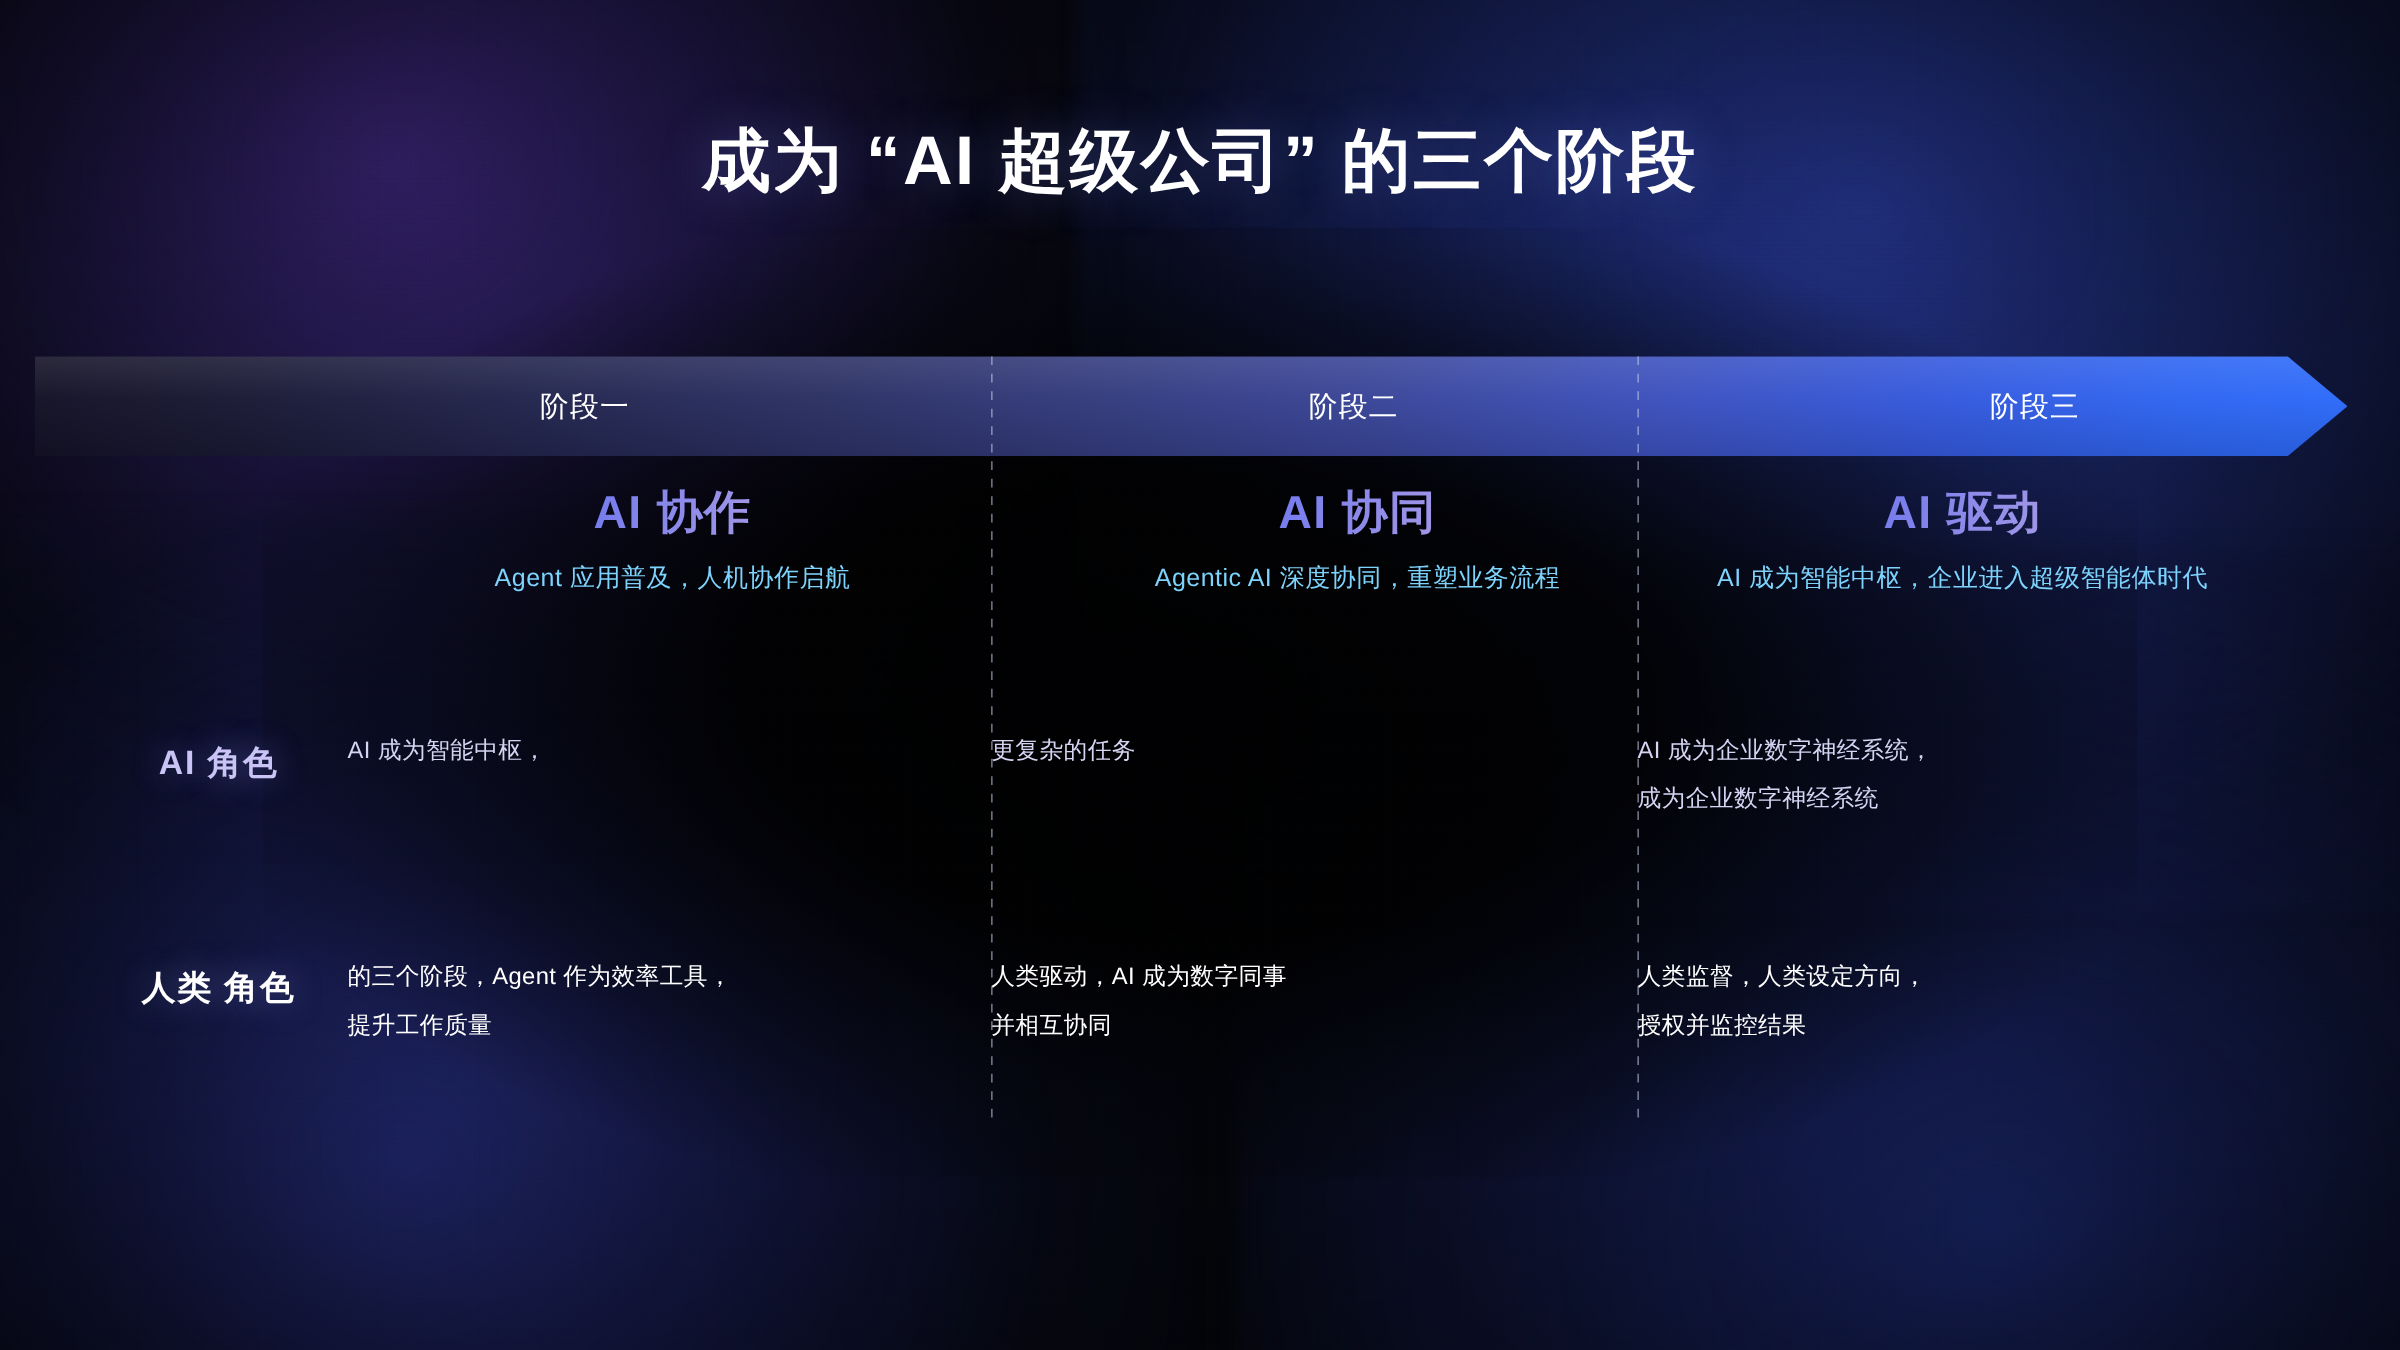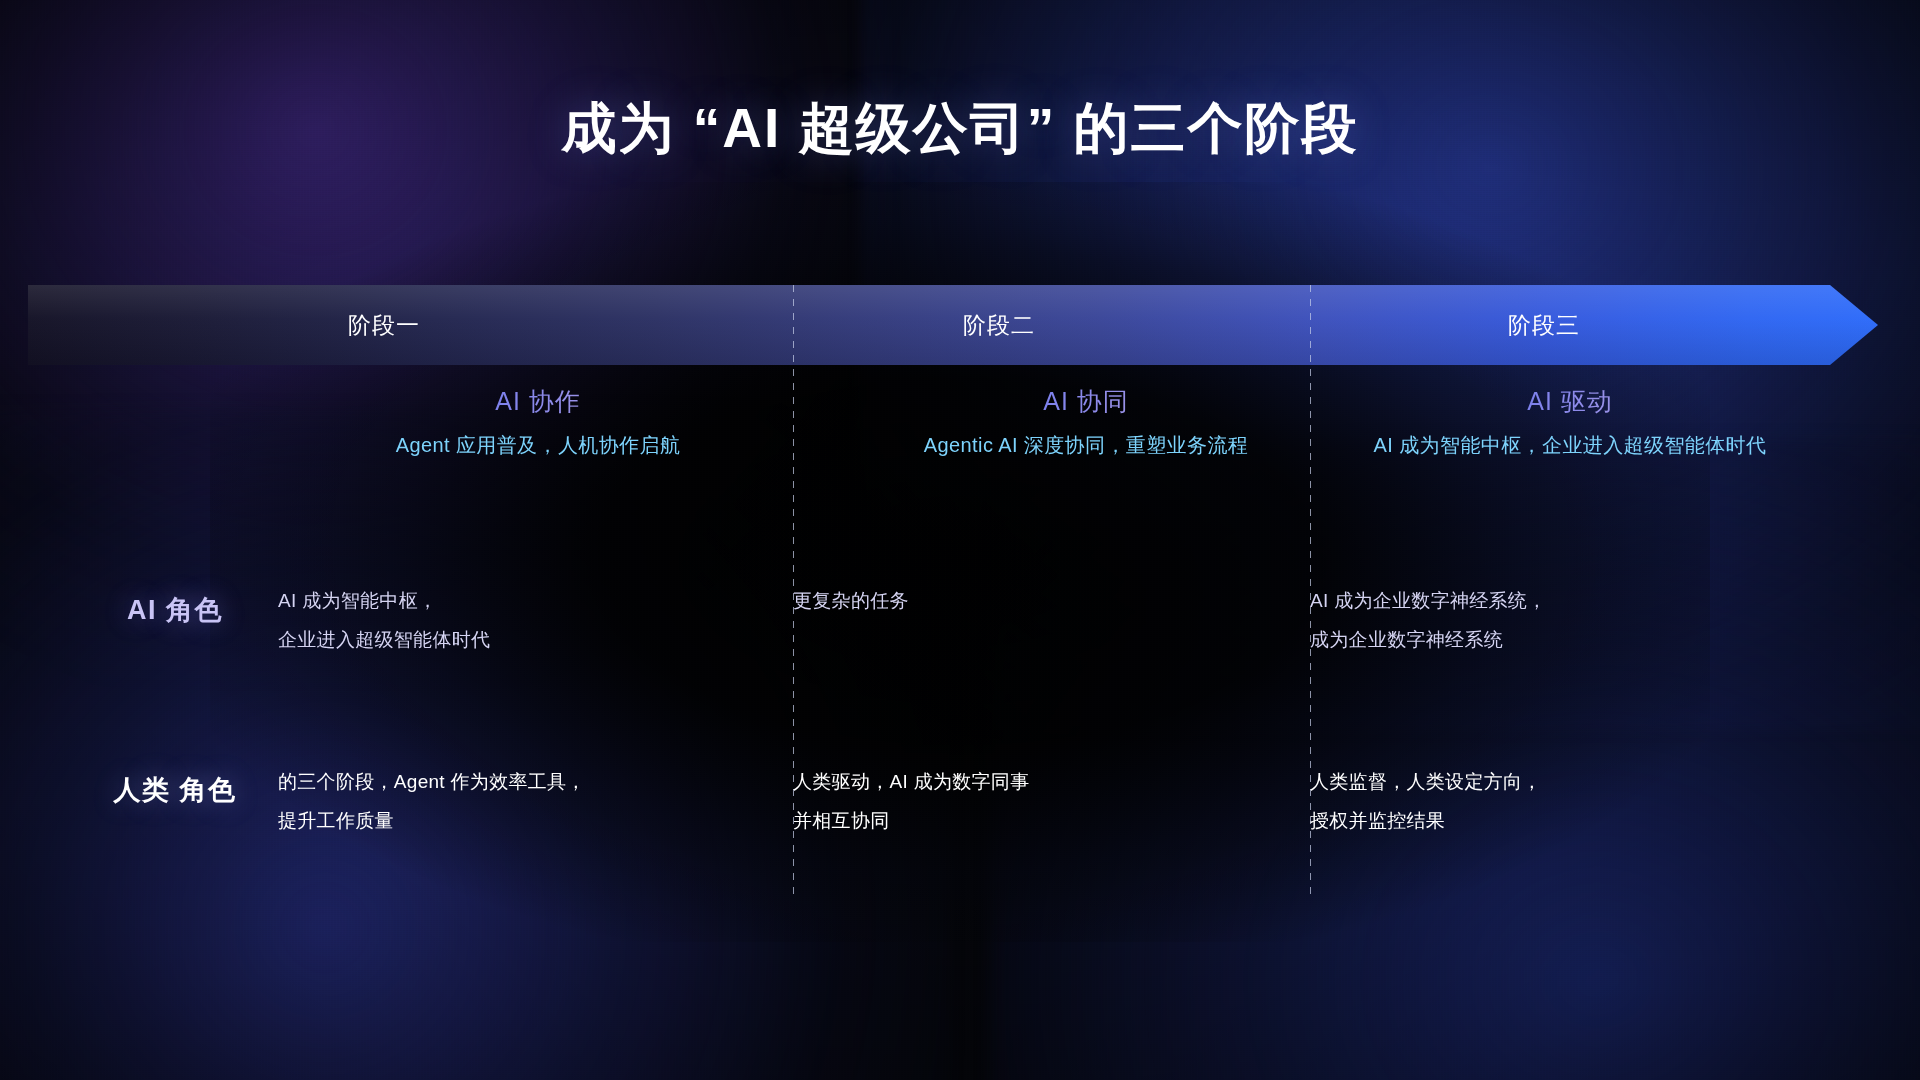--- a/index.html
+++ b/index.html
@@ -139,20 +139,21 @@
     pointer-events: none;
   }
   .stage-label {
     position: absolute;
     top: 0;
     height: 80px;
     line-height: 80px;
     font-size: 23px;
     font-weight: 500;
     color: #ffffff;
+    text-align: center;
     letter-spacing: 1px;
     white-space: nowrap;
   }
   .stage-1 { left: 320px;  width: 240px; }
   .stage-2 { left: 935px;  width: 240px; }
   .stage-3 { left: 1480px; width: 240px; }
 
   
   .col-divider {
     position: absolute;
@@ -174,22 +175,22 @@
   .col-head {
     position: absolute;
     top: 385px;
     text-align: center;
   }
   .col-head.c1 { left: 278px;  width: 520px; }
   .col-head.c2 { left: 826px;  width: 520px; }
   .col-head.c3 { left: 1310px; width: 520px; }
 
   .col-title {
-    font-size: 25px;
-    font-weight: 400;
+    font-size: 37px;
+    font-weight: 700;
     letter-spacing: 1px;
     background: linear-gradient(100deg, #4b62f2 0%, #6f78ee 34%, #a79ae6 66%, #d6c3e3 100%);
     -webkit-background-clip: text;
     background-clip: text;
     color: transparent;
     -webkit-text-fill-color: transparent;
     white-space: nowrap;
   }
   .col-sub {
     margin-top: 14px;
@@ -268,21 +269,20 @@
   <div class="col-head c3">
     <div class="col-title">AI 驱动</div>
     <div class="col-sub">AI 成为智能中枢，企业进入超级智能体时代</div>
   </div>
 
   <div class="row-label r1">AI 角色</div>
   <div class="row-label r2">人类 角色</div>
 
   <div class="cell row1 c1">
     <span class="ln">AI 成为智能中枢，</span>
-    <span class="ln">企业进入超级智能体时代</span>
   </div>
   <div class="cell row1 c2">
     <span class="ln">更复杂的任务</span>
   </div>
   <div class="cell row1 c3">
     <span class="ln">AI 成为企业数字神经系统，</span>
     <span class="ln">成为企业数字神经系统</span>
   </div>
 
   <div class="cell row2 c1">

